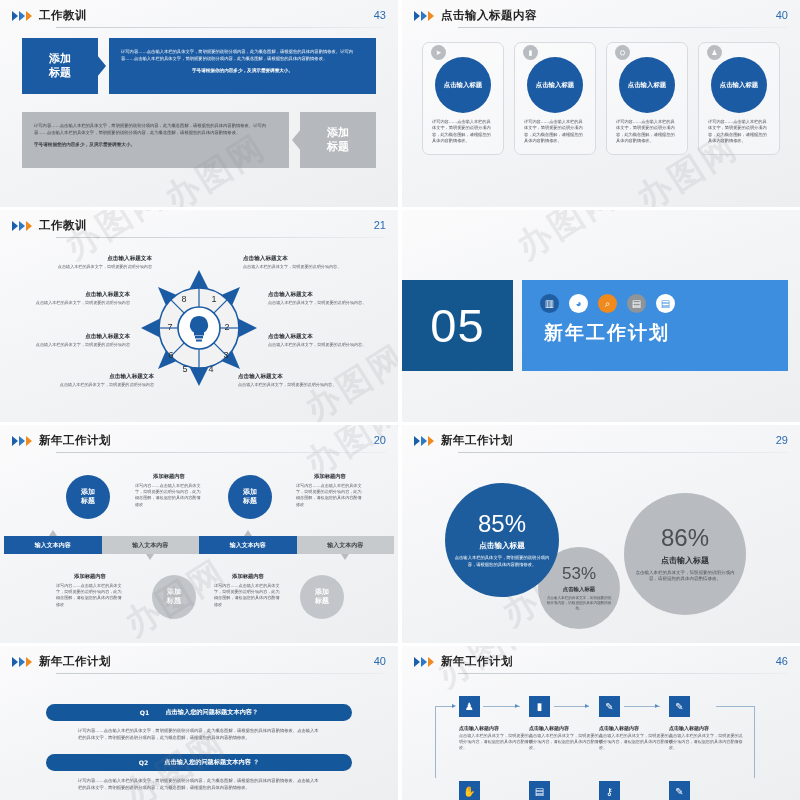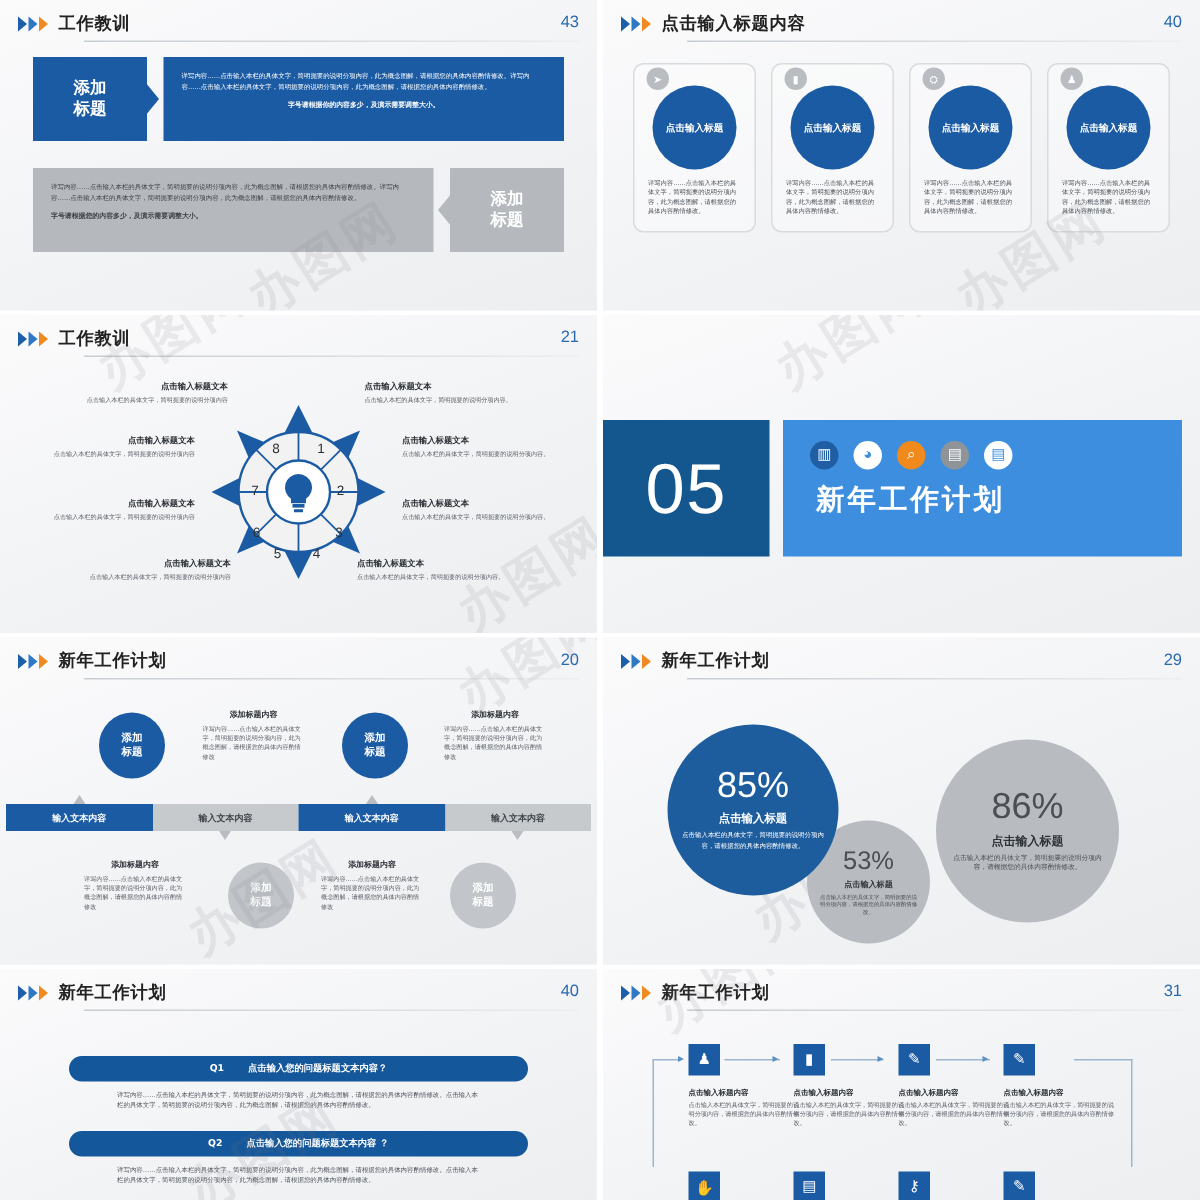--- a/index.html
+++ b/index.html
@@ -509,21 +509,21 @@
 
   <div class="slide">
     <div class="hdr">
       <div class="chev">
         <span class="c1"></span>
           <span class="c2"></span>
           <span class="c3"></span>
       </div>
       <div class="hdr-title cn">新年工作计划</div>
       <div class="hdr-rule"></div>
-      <div class="hdr-num">31</div>
+      <div class="hdr-num">46</div>
     </div>
 
     <div class="s31">
 
       <div class="ln" style="left:33px;top:32px;width:1px;height:72px;"></div>
       <div class="ln" style="left:33px;top:32px;width:18px;height:1px;"></div>
       <div class="ln" style="left:352px;top:32px;width:1px;height:72px;"></div>
       <div class="ln" style="left:314px;top:32px;width:39px;height:1px;"></div>
       <div class="ln" style="left:81px;top:32px;width:37px;height:1px;"></div>
       <div class="ln" style="left:152px;top:32px;width:35px;height:1px;"></div>

